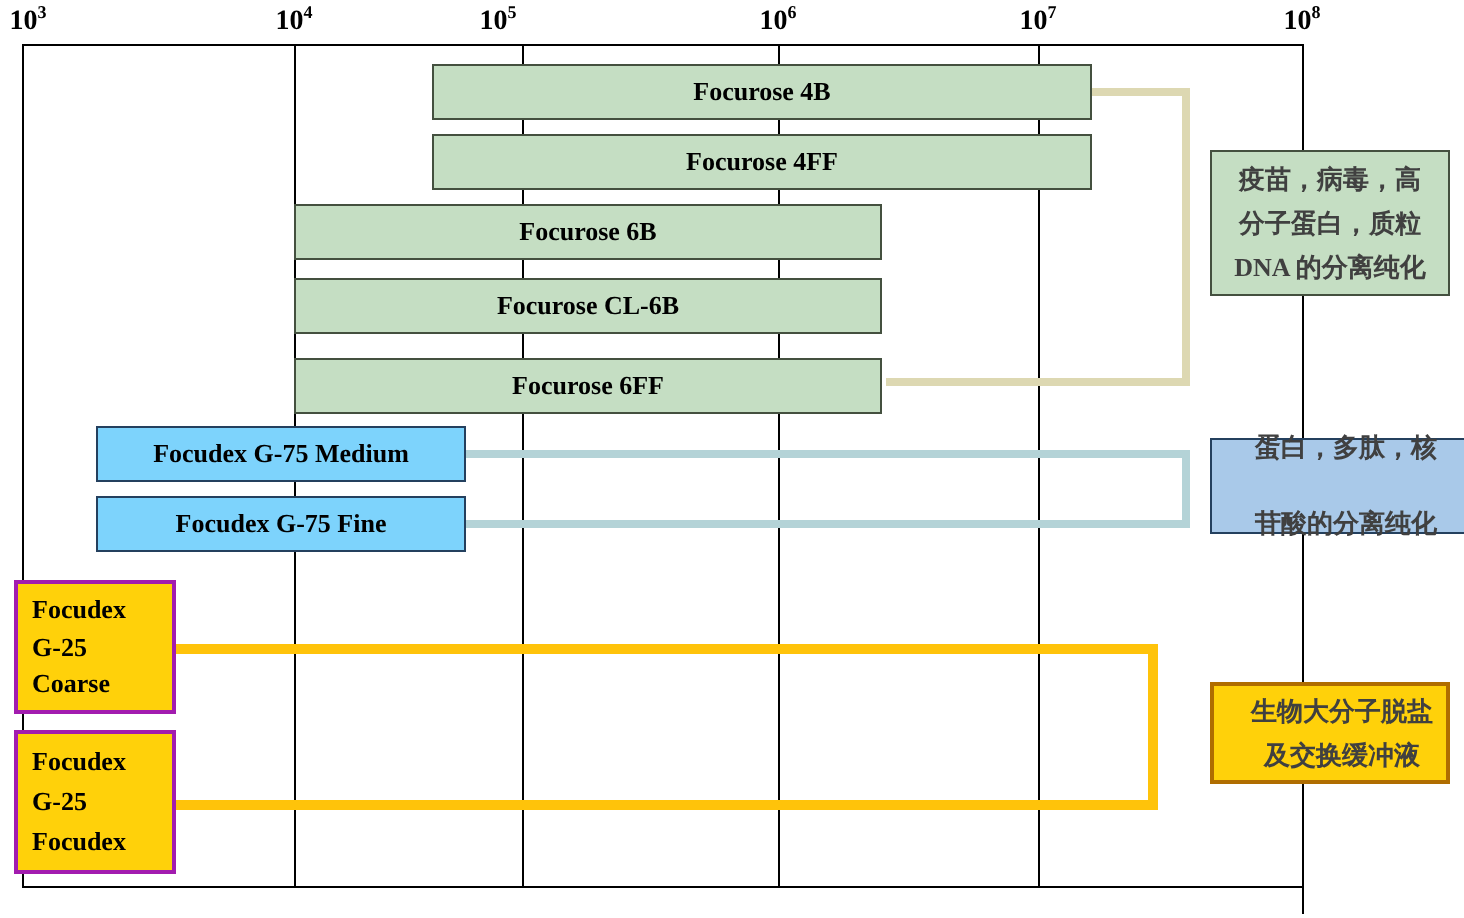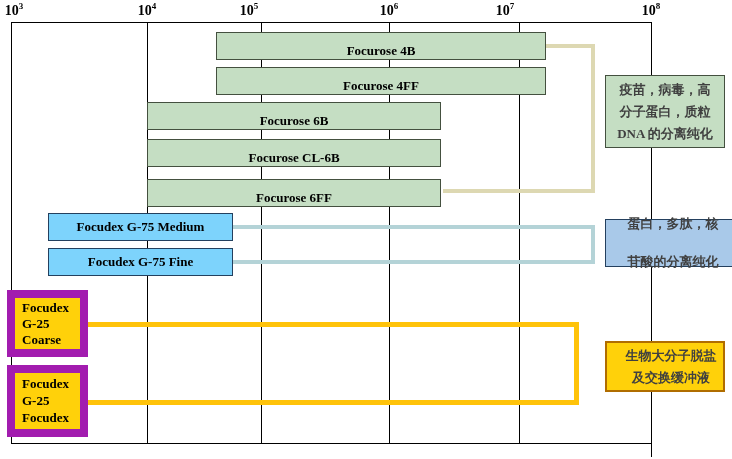--- a/index.html
+++ b/index.html
@@ -7,42 +7,42 @@
          font-family:"Liberation Serif",serif;}
   .tick{position:absolute;top:1px;transform:translateX(-50%);
         font-weight:bold;font-size:14px;color:#000;white-space:nowrap;}
   .tick sup{font-size:9px;}
   .gridline{position:absolute;top:22px;width:1px;height:421px;background:#000;z-index:0;}
   .hline{position:absolute;height:1px;background:#000;z-index:0;}
   .seg{position:absolute;z-index:1;}
   .bracket{position:absolute;z-index:1;box-sizing:border-box;border-left:none!important;}
   .bar{position:absolute;z-index:2;box-sizing:border-box;display:flex;align-items:center;
        justify-content:center;font-weight:bold;font-size:13px;color:#000;white-space:nowrap;}
-  .bar-green{background:#c5dec3;border:1px solid #44503f;align-items:flex-end;}
+  .bar-green{background:#c5dec3;border:1px solid #44503f;}
   .bar-blue{background:#7dd3fc;border:1px solid #24405e;}
   .box-yellow{position:absolute;z-index:2;box-sizing:border-box;background:#ffd10a;
-       border:8px solid #a21caf;display:flex;flex-direction:column;justify-content:space-evenly;
+       border:2px solid #a21caf;display:flex;flex-direction:column;justify-content:space-evenly;
        padding:2px 0 2px 7px;font-weight:bold;font-size:13px;color:#000;}
   .note{position:absolute;z-index:3;box-sizing:border-box;display:flex;flex-direction:column;
        justify-content:center;align-items:center;font-weight:bold;font-size:13px;color:#404040;}
   .note div{line-height:22px;white-space:nowrap;}
   .note-green{background:#c5dec3;border:1px solid #44503f;}
   .note-blue{background:#a9c9e9;border:1px solid #24405e;}
   .note-yellow{background:#ffd10a;border:2px solid #b06d00;padding-left:12px;}
 </style>
 </head>
 <body>
 
 <div id="stage">
 
   <span class="tick" style="left:14px"><span>10</span><sup>3</sup></span>
   <span class="tick" style="left:147px"><span>10</span><sup>4</sup></span>
   <span class="tick" style="left:249px"><span>10</span><sup>5</sup></span>
   <span class="tick" style="left:389px"><span>10</span><sup>6</sup></span>
-  <span class="tick" style="left:505px"><span>10</span><sup>7</sup></span>
+  <span class="tick" style="left:519px"><span>10</span><sup>7</sup></span>
   <span class="tick" style="left:651px"><span>10</span><sup>8</sup></span>
 
   <div class="hline" style="left:11px;top:22px;width:641px;"></div>
   <div class="hline" style="left:11px;top:443px;width:641px;"></div>
   <div class="gridline" style="left:11px;"></div>
   <div class="gridline" style="left:147px;"></div>
   <div class="gridline" style="left:261px;"></div>
   <div class="gridline" style="left:389px;"></div>
   <div class="gridline" style="left:519px;"></div>
   <div class="gridline" style="left:651px;height:435px;"></div>

